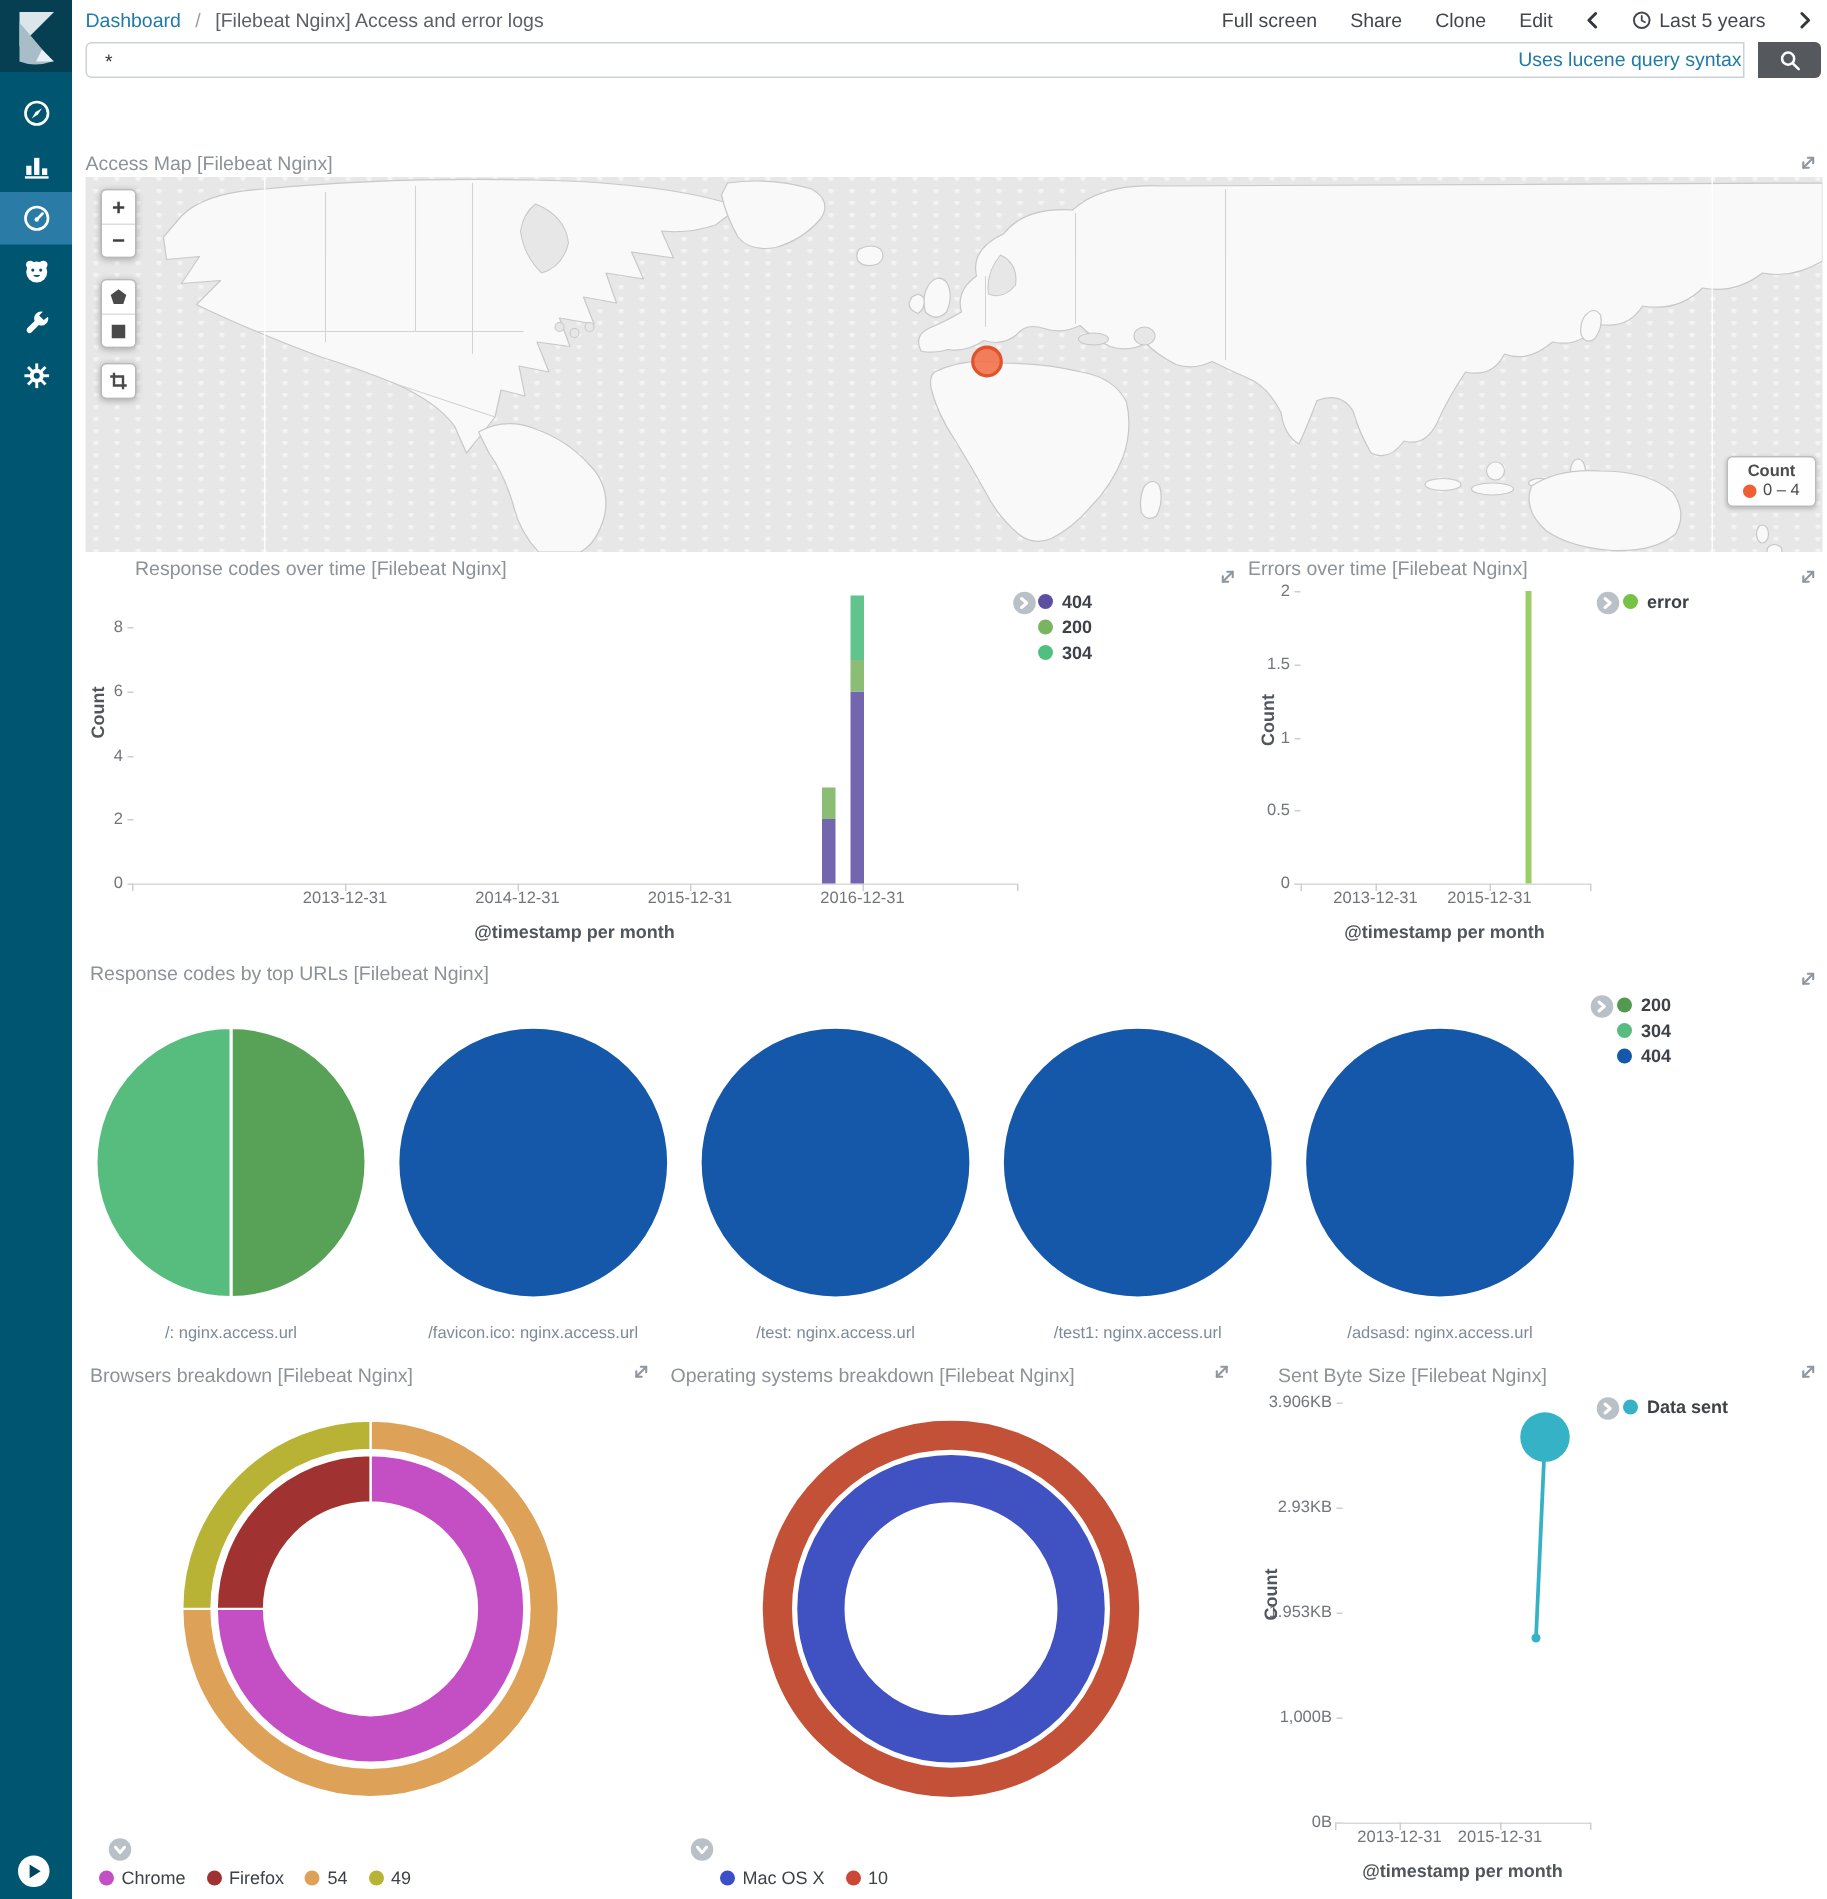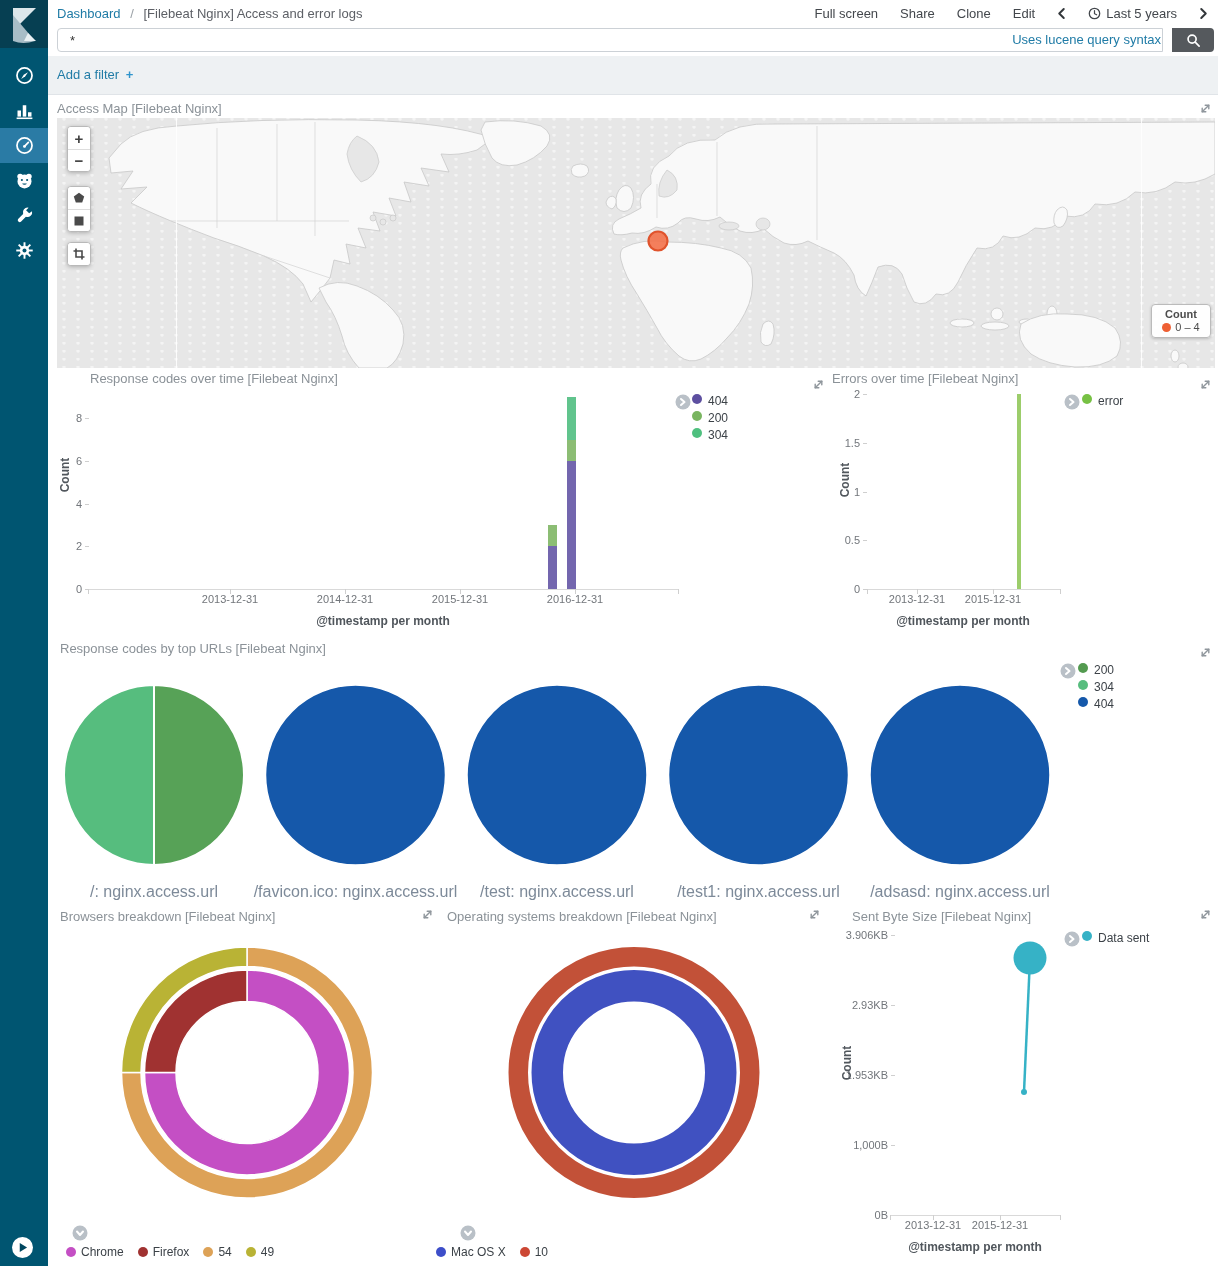--- a/index.html
+++ b/index.html
@@ -50,24 +50,24 @@
               font-size:11px;color:#555;text-align:right;padding-right:6px;box-sizing:border-box;}
   #map-attrib a{color:#377bc4;text-decoration:none;cursor:pointer;}
   
   .tick{position:absolute;font-size:11px;color:#72767b;white-space:nowrap;}
   .axis-title{position:absolute;font-size:12px;font-weight:bold;color:#50565c;white-space:nowrap;}
   .axis-title.vert{transform:rotate(-90deg);transform-origin:0 0;text-align:center;}
   .axis-line{position:absolute;background:#d9d9d9;}
   .bar{position:absolute;}
   .leg-label{font-size:12px;color:#3c4248;}
   .dot{display:inline-block;border-radius:50%;}
-  .vleg-item{position:absolute;display:flex;gap:6px;cursor:pointer;}
+  .vleg-item{position:absolute;display:flex;align-items:center;gap:6px;cursor:pointer;font-weight:bold;}
   .hleg{position:absolute;display:flex;align-items:center;gap:14px;}
   .hleg .it{display:flex;align-items:center;gap:5px;cursor:pointer;}
-  .pie-label{position:absolute;font-size:16px;color:#7d8a99;text-align:center;width:220px;}
+  .pie-label{position:absolute;font-size:11px;color:#7d8a99;text-align:center;width:220px;}
 </style>
 </head>
 <body>
 
 <div id="canvas">
 
   <aside id="sidebar">
     <div id="logo">
       <svg width="48" height="48" viewBox="0 0 48 48">
         <rect width="48" height="48" fill="#063f52"></rect>
@@ -186,23 +186,20 @@
     <input id="search-input" type="text" value="*" style="">
     <a id="lucene-hint">Uses lucene query syntax</a>
     <button id="search-btn">
       <svg width="15" height="15" viewBox="0 0 16 16">
           <circle cx="6.5" cy="6.5" r="4.3" fill="none" stroke="#fff" stroke-width="1.8"></circle>
           <path d="M9.8 9.8 L14 14" stroke="#fff" stroke-width="1.8" stroke-linecap="round"></path>
         </svg>
     </button>
   </div>
 
-  <div id="filter-row">
-    <a id="add-filter"><span>Add a filter</span> <b>+</b></a>
-  </div>
 
   <div class="panel-title" style="left:57px;top:101px;">Access Map [Filebeat Nginx]</div>
   <div id="map">
     <svg id="worldmap" width="1158" height="250" viewBox="0 0 1158 250">
       <g fill="#f9f9f9" stroke="#c8c8c8" stroke-width="0.8" stroke-linejoin="round">
         <path d="M52 40 L64 26 Q80 10 120 8 Q200 0 300 2 Q390 4 436 20 L420 32 Q402 38 384 36 L392 54 L364 50 L372 68 L347 64 L354 84 L332 80 L339 98 L316 94 L323 113 L301 110 L309 130 L289 126 L293 146 L277 142 L273 160 Q264 172 254 184 L246 166 Q234 150 207 138 Q180 127 157 120 Q133 111 114 103 Q90 93 74 85 L90 69 L64 71 L76 53 L54 55 Z"></path>
         <path d="M428 4 Q458 0 484 8 Q498 16 490 28 Q478 42 460 47 Q443 50 435 40 Q427 26 424 12 Z"></path>
         <path d="M262 170 Q280 160 300 168 Q322 176 336 192 Q350 206 346 226 Q341 244 330 250 L302 250 Q289 236 285 218 Q279 198 269 184 Z"></path>
         <path d="M516 48 Q524 44 530 48 Q534 54 528 58 Q520 61 515 56 Q513 51 516 48 Z"></path>
         <path d="M562 72 Q568 64 574 70 Q579 79 574 90 Q567 97 560 90 Q557 80 562 72 Z"></path>
@@ -464,21 +461,21 @@
         </span>
         <span class="it">
           <span class="dot" style="width: 10px; height: 10px; background: rgb(185, 179, 53);"></span>
           <span class="leg-label">49</span>
         </span>
       </div>
       <svg width="16" height="16" style="position: absolute; left: 460px; top: 1225px;">
         <circle cx="8" cy="8" r="7.5" fill="#b9c0c7"></circle>
         <path d="M5 6.5 L8 10 L11 6.5" fill="none" stroke="#fff" stroke-width="2" stroke-linecap="round" stroke-linejoin="round"></path>
       </svg>
-      <div class="abs hleg" style="left: 436px; top: 1245px; pointer-events: auto; align-items: center;">
+      <div class="abs hleg" style="left: 480px; top: 1245px; pointer-events: auto; align-items: center;">
         <span class="it">
           <span class="dot" style="width: 10px; height: 10px; background: rgb(61, 78, 201);"></span>
           <span class="leg-label">Mac OS X</span>
         </span>
         <span class="it">
           <span class="dot" style="width: 10px; height: 10px; background: rgb(204, 71, 52);"></span>
           <span class="leg-label">10</span>
         </span>
       </div>
       <div class="abs tick" style="left: 838px; top: 929px; width: 50px; text-align: right;">3.906KB</div>

